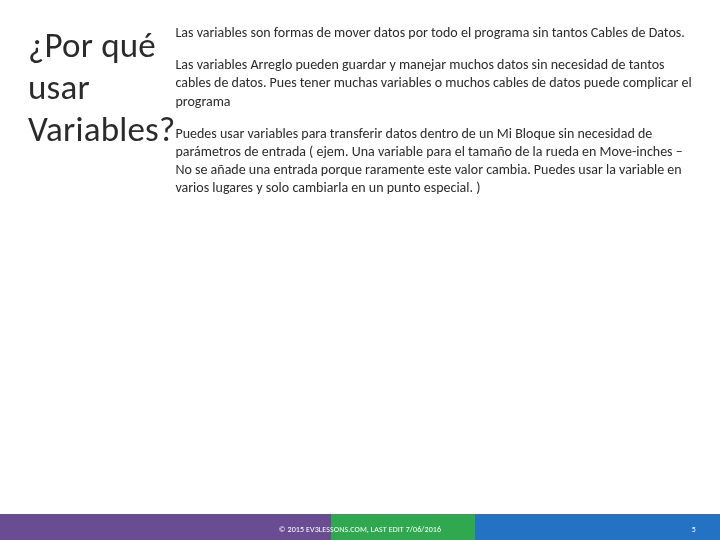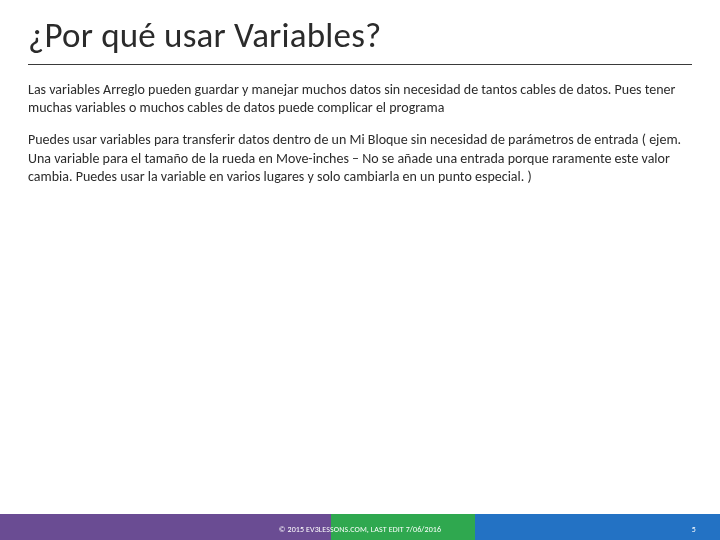--- a/index.html
+++ b/index.html
@@ -6,25 +6,25 @@
     margin: 0;
     padding: 0;
     width: 720px;
     height: 540px;
     background: #ffffff;
     font-family: "Segoe UI", "Calibri", sans-serif;
     position: relative;
     overflow: hidden;
   }
   .slide {
-    padding: 14px 28px 0 28px;
+    padding: 24px 28px 0 28px;
     box-sizing: border-box;
     height: 100%;
     display: flex;
-    flex-direction: column;
+    flex-direction: row;
   }
   .title {
     font-size: 35px;
     font-weight: 400;
     color: #2b2b2b;
     margin: 0 0 8px 0;
     letter-spacing: 0.2px;
   }
   .rule {
     border: none;
@@ -62,20 +62,21 @@
   .copyright { left: 50%; transform: translateX(-50%); white-space: nowrap; }
   .page-num  { right: 24px; }
 </style>
 </head>
 <body>
 
 <div class="slide">
   <h1 class="title">¿Por qué usar Variables?</h1>
   <hr class="rule">
   <div class="body-text">
+    <p>Las variables son formas de mover datos por todo el programa sin tantos Cables de Datos.</p>
     <p>Las variables Arreglo pueden guardar y manejar muchos datos sin necesidad de tantos cables de datos. Pues tener muchas variables o muchos cables de datos puede complicar el programa</p>
     <p>Puedes usar variables para transferir datos dentro de un Mi Bloque sin necesidad de parámetros de entrada ( ejem. Una variable para el tamaño de la rueda en Move-inches – No se añade una entrada porque raramente este valor cambia. Puedes usar la variable en varios lugares y solo cambiarla en un punto especial. )</p>
   </div>
 </div>
 
 <div class="footer-bar">
   <div class="bar-seg seg-purple"></div>
   <div class="bar-seg seg-green"></div>
   <div class="bar-seg seg-blue"></div>
 </div>

